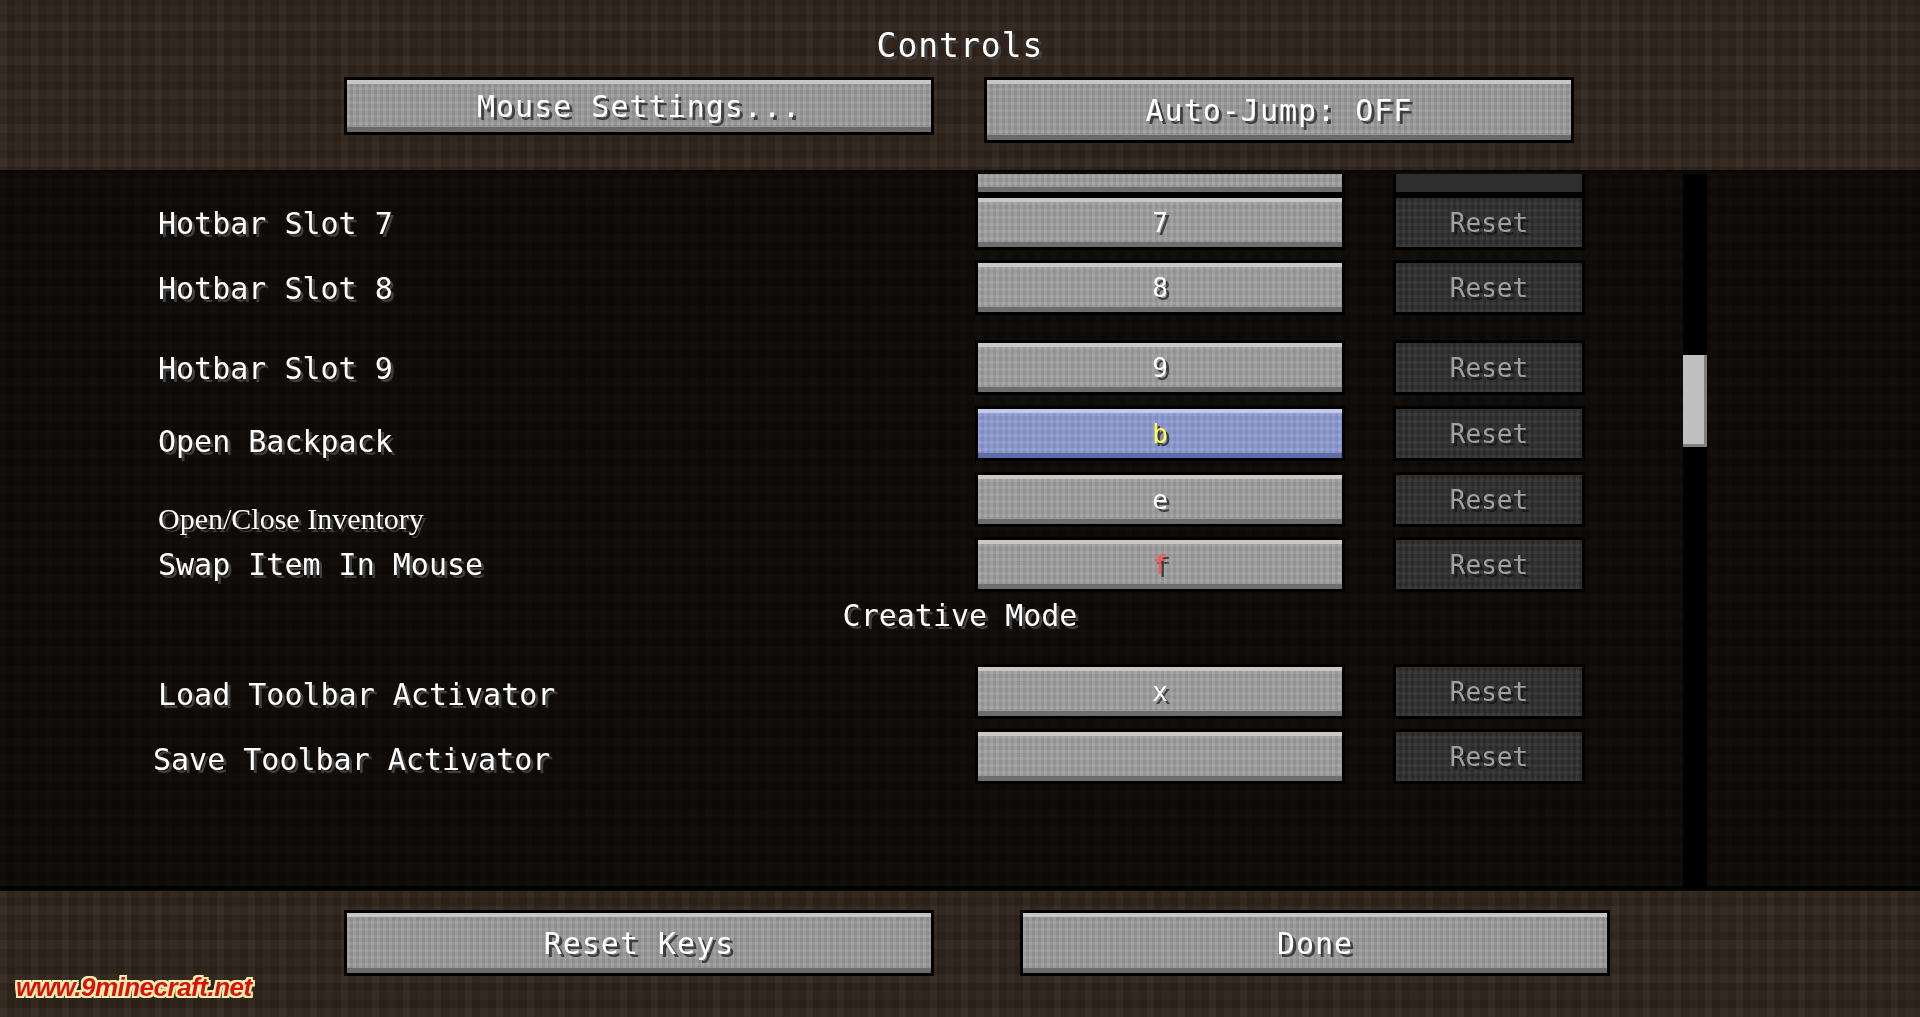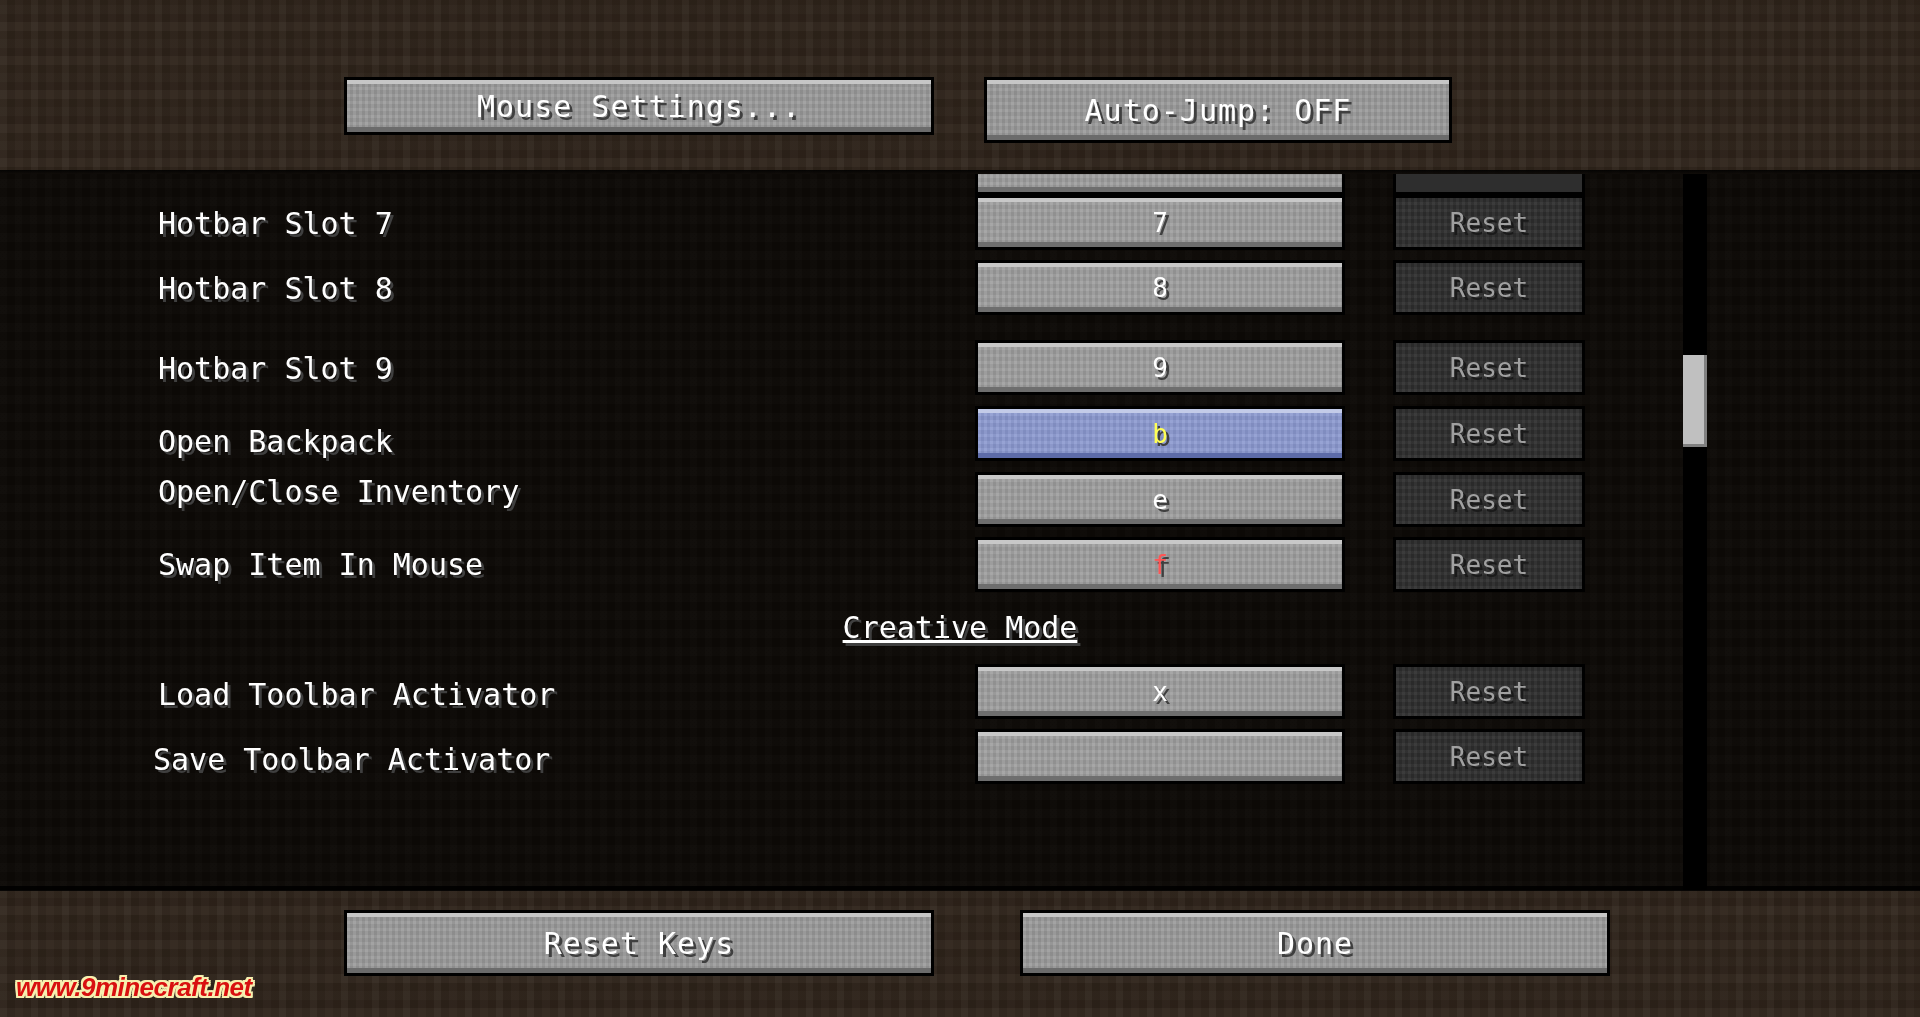--- a/index.html
+++ b/index.html
@@ -245,26 +245,27 @@
        0px -2px 0 #f7f0b0, 0px  2px 0 #f7f0b0,
       -2px  0px 0 #f7f0b0, 2px  0px 0 #f7f0b0;
   }
 </style>
 </head>
 <body>
 
 <div id="screen">
 
   <div id="header">
+    <div id="header-title">Controls</div>
 
     <div class="mc-btn" style="left:344px; top:77px; width:590px; height:58px;">
       <span>Mouse Settings...</span>
     </div>
 
-    <div class="mc-btn" style="left:984px; top:77px; width:468px; height:66px;">
+    <div class="mc-btn" style="left:984px; top:77px; width:590px; height:66px;">
       <span>Auto-Jump: OFF</span>
     </div>
 
     <div id="header-divider"></div>
   </div>
 
   <div id="list-area">
 
     <div id="partial-top-key"></div>
     <div id="partial-top-reset"></div>
@@ -294,37 +295,37 @@
     </div>
 
     <div class="row-label" style="left:158px; top:250px;">Open Backpack</div>
     <div class="key-btn hovered" style="left:975px; top:232px; width:370px; height:55px;">
       <span class="key-label yellow">b</span>
     </div>
     <div class="reset-btn" style="left:1393px; top:232px; width:192px; height:55px;">
       <span>Reset</span>
     </div>
 
-    <div class="row-label" style="left:158px; top:300px;">Open/Close Inventory</div>
+    <div class="row-label" style="left:158px; top:328px;font-family:Liberation Serif, serif;">Open/Close Inventory</div>
     <div class="key-btn" style="left:975px; top:298px; width:370px; height:55px;">
       <span class="key-label">e</span>
     </div>
     <div class="reset-btn" style="left:1393px; top:298px; width:192px; height:55px;">
       <span>Reset</span>
     </div>
 
     <div class="row-label" style="left:158px; top:373px;">Swap Item In Mouse</div>
     <div class="key-btn" style="left:975px; top:363px; width:370px; height:55px;">
       <span class="key-label conflict">f</span>
     </div>
     <div class="reset-btn" style="left:1393px; top:363px; width:192px; height:55px;">
       <span>Reset</span>
     </div>
 
-    <div class="section-header" style="top:436px;text-decoration:underline;">Creative Mode</div>
+    <div class="section-header" style="top:424px;">Creative Mode</div>
 
     <div class="row-label" style="left:158px; top:503px;">Load Toolbar Activator</div>
     <div class="key-btn" style="left:975px; top:490px; width:370px; height:55px;">
       <span class="key-label">x</span>
     </div>
     <div class="reset-btn" style="left:1393px; top:490px; width:192px; height:55px;">
       <span>Reset</span>
     </div>
 
     <div class="row-label" style="left:153px; top:568px;">Save Toolbar Activator</div>

